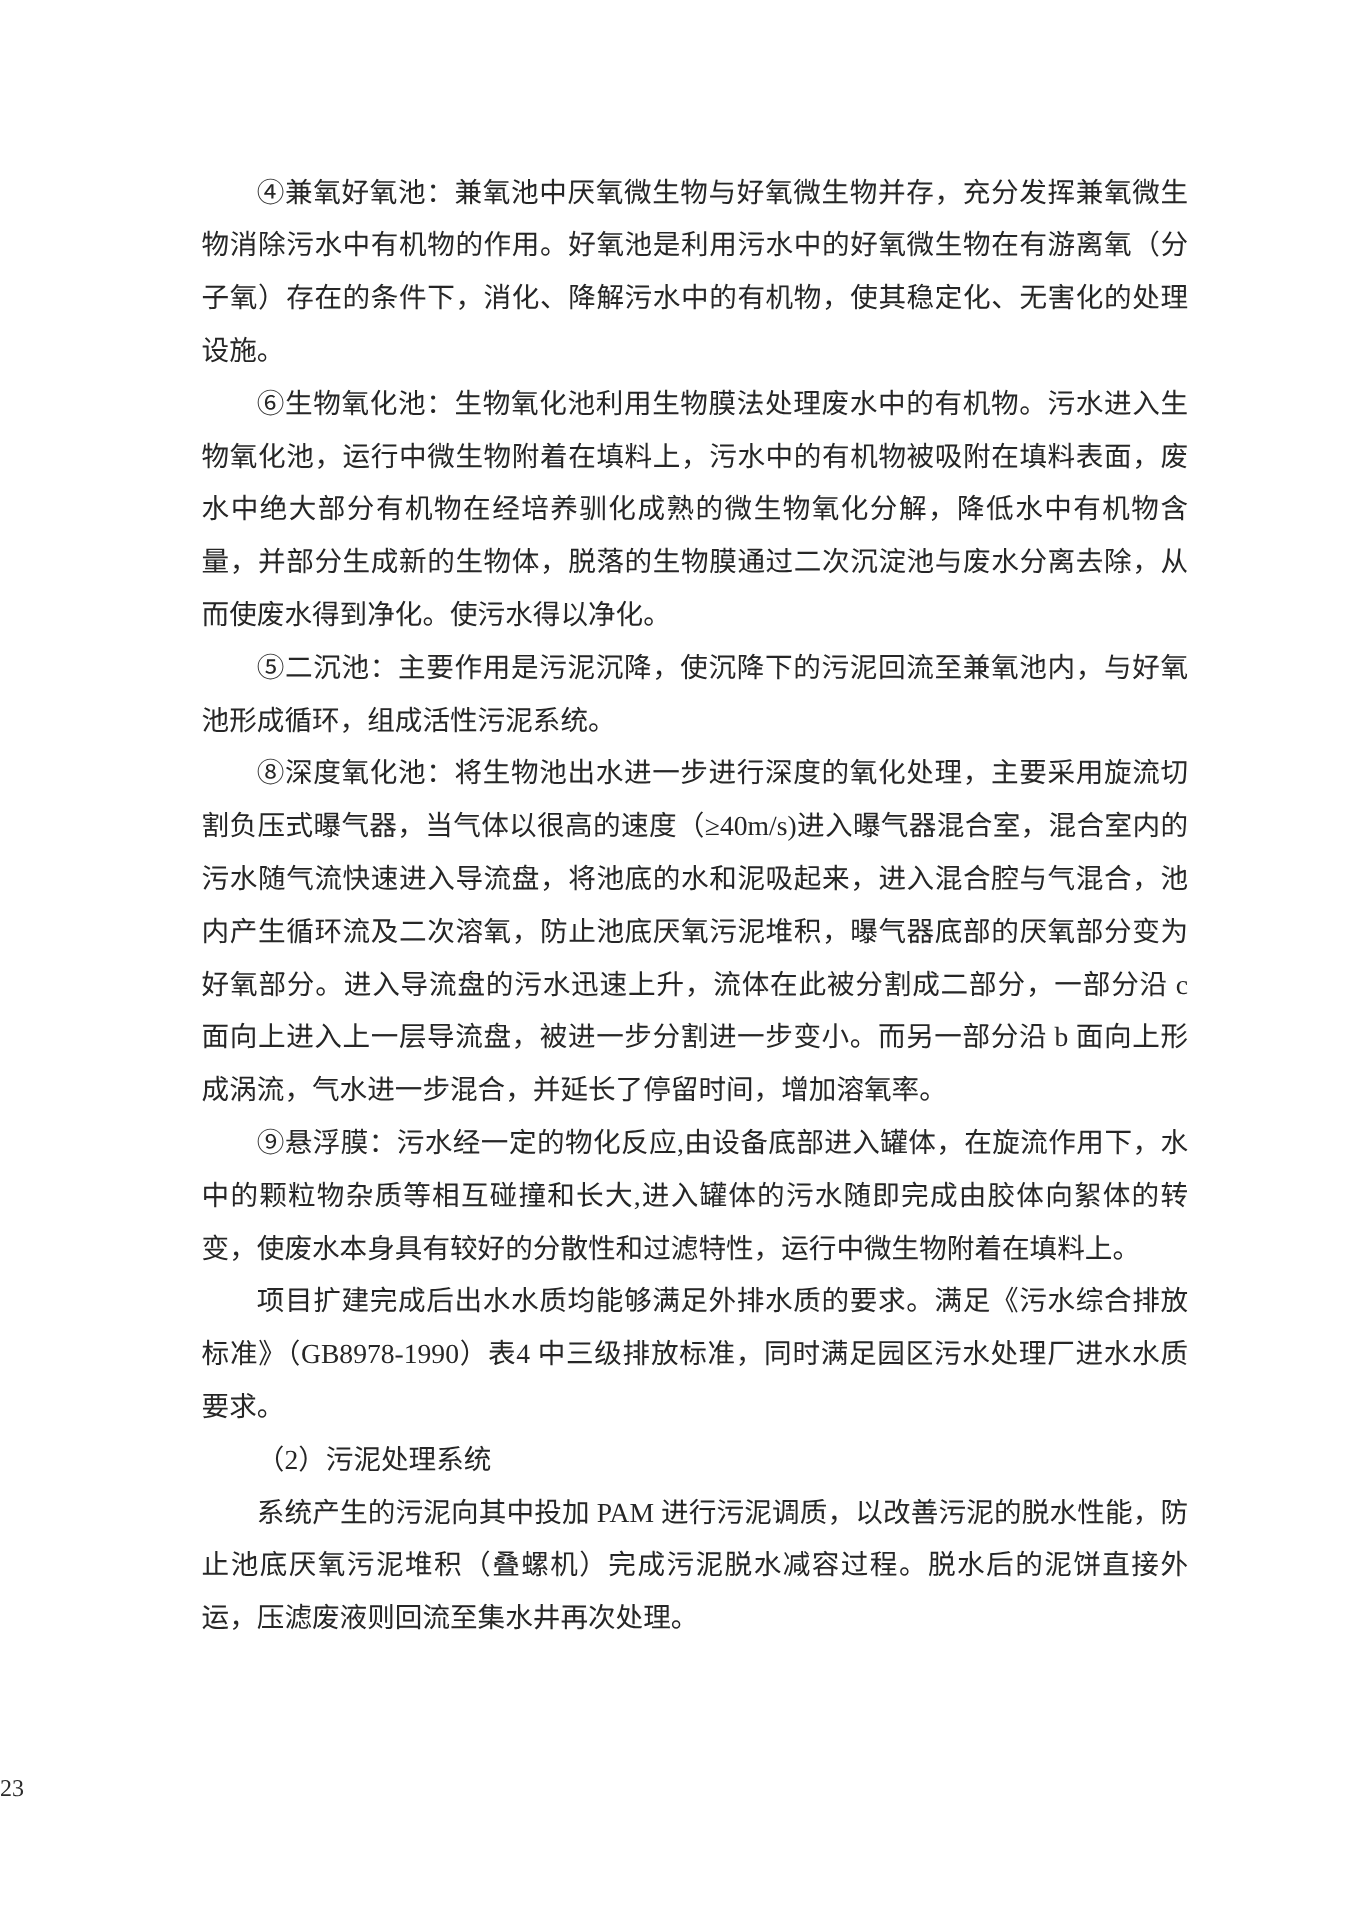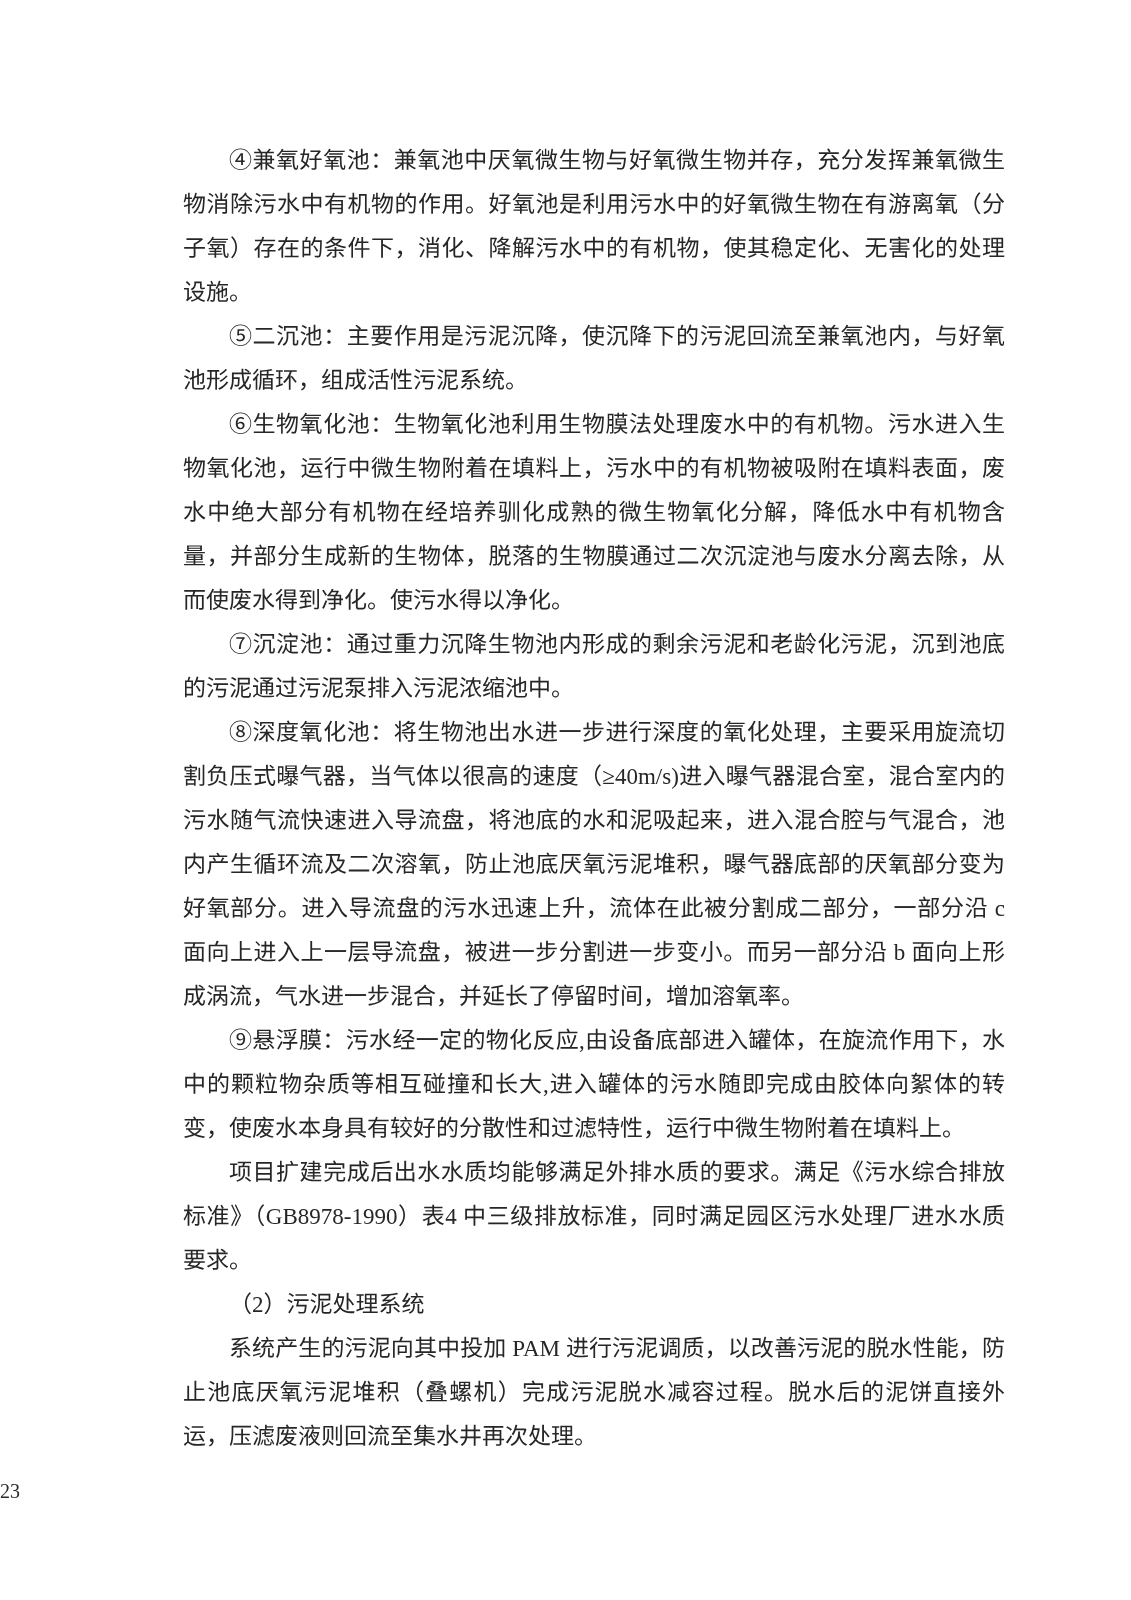--- a/index.html
+++ b/index.html
@@ -11,21 +11,21 @@
     position: relative;
     width: 1131px;
     height: 1600px;
     background: #ffffff;
     font-family: "Liberation Serif", "DejaVu Serif", serif;
     color: #262626;
     overflow: hidden;
   }
   .content {
     position: absolute;
-    left: 183px;
+    left: 168px;
     top: 139px;
     width: 822px;
   }
   .para {
     margin: 0;
     font-size: 23px;
     line-height: 44px;
     text-align: justify;
     text-justify: inter-character;
     text-indent: 2em;
@@ -41,23 +41,22 @@
     line-height: 26px;
     color: #2b2b2b;
   }
 </style>
 </head>
 <body>
 
 <div class="page">
   <div class="content">
     <p class="para">④兼氧好氧池：兼氧池中厌氧微生物与好氧微生物并存，充分发挥兼氧微生物消除污水中有机物的作用。好氧池是利用污水中的好氧微生物在有游离氧（分子氧）存在的条件下，消化、降解污水中的有机物，使其稳定化、无害化的处理设施。</p>
+    <p class="para">⑥生物氧化池：生物氧化池利用生物膜法处理废水中的有机物。污水进入生物氧化池，运行中微生物附着在填料上，污水中的有机物被吸附在填料表面，废水中绝大部分有机物在经培养驯化成熟的微生物氧化分解，降低水中有机物含量，并部分生成新的生物体，脱落的生物膜通过二次沉淀池与废水分离去除，从而使废水得到净化。使污水得以净化。</p>
     <p class="para">⑤二沉池：主要作用是污泥沉降，使沉降下的污泥回流至兼氧池内，与好氧池形成循环，组成活性污泥系统。</p>
-    <p class="para">⑥生物氧化池：生物氧化池利用生物膜法处理废水中的有机物。污水进入生物氧化池，运行中微生物附着在填料上，污水中的有机物被吸附在填料表面，废水中绝大部分有机物在经培养驯化成熟的微生物氧化分解，降低水中有机物含量，并部分生成新的生物体，脱落的生物膜通过二次沉淀池与废水分离去除，从而使废水得到净化。使污水得以净化。</p>
-    <p class="para">⑦沉淀池：通过重力沉降生物池内形成的剩余污泥和老龄化污泥，沉到池底的污泥通过污泥泵排入污泥浓缩池中。</p>
     <p class="para">⑧深度氧化池：将生物池出水进一步进行深度的氧化处理，主要采用旋流切割负压式曝气器，当气体以很高的速度（≥40m/s)进入曝气器混合室，混合室内的污水随气流快速进入导流盘，将池底的水和泥吸起来，进入混合腔与气混合，池内产生循环流及二次溶氧，防止池底厌氧污泥堆积，曝气器底部的厌氧部分变为好氧部分。进入导流盘的污水迅速上升，流体在此被分割成二部分，一部分沿 c 面向上进入上一层导流盘，被进一步分割进一步变小。而另一部分沿 b 面向上形成涡流，气水进一步混合，并延长了停留时间，增加溶氧率。</p>
     <p class="para">⑨悬浮膜：污水经一定的物化反应,由设备底部进入罐体，在旋流作用下，水中的颗粒物杂质等相互碰撞和长大,进入罐体的污水随即完成由胶体向絮体的转变，使废水本身具有较好的分散性和过滤特性，运行中微生物附着在填料上。</p>
     <p class="para">项目扩建完成后出水水质均能够满足外排水质的要求。满足《污水综合排放标准》（GB8978-1990）表4 中三级排放标准，同时满足园区污水处理厂进水水质要求。</p>
     <p class="para">（2）污泥处理系统</p>
     <p class="para">系统产生的污泥向其中投加 PAM 进行污泥调质，以改善污泥的脱水性能，防止池底厌氧污泥堆积（叠螺机）完成污泥脱水减容过程。脱水后的泥饼直接外运，压滤废液则回流至集水井再次处理。</p>
   </div>
   <div class="page-footer">23</div>
 </div>
 
 </body></html>

